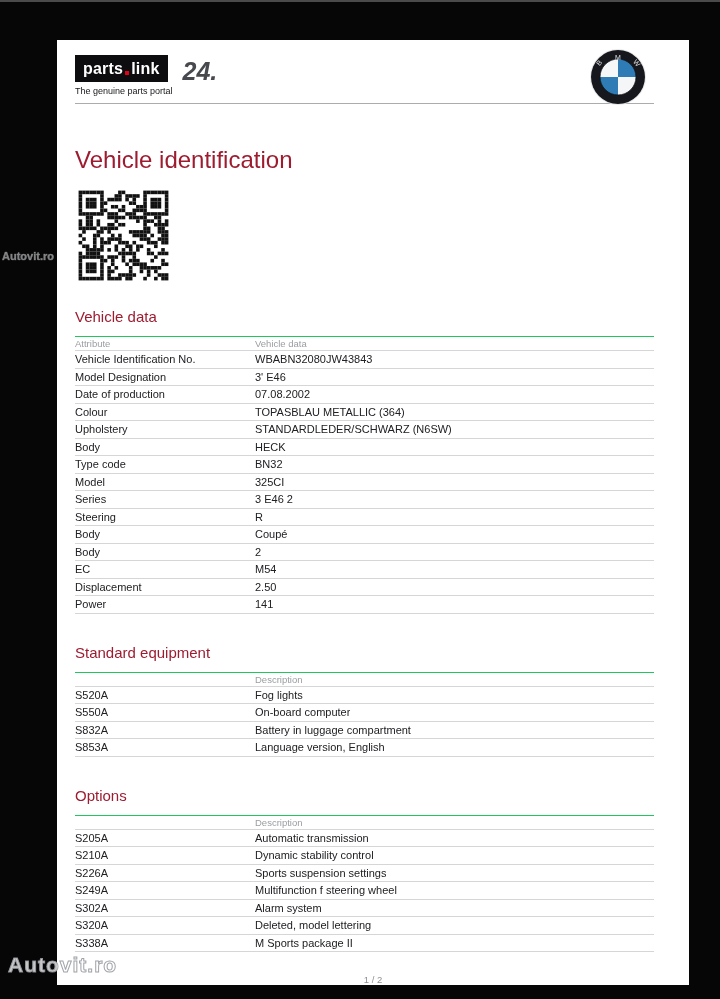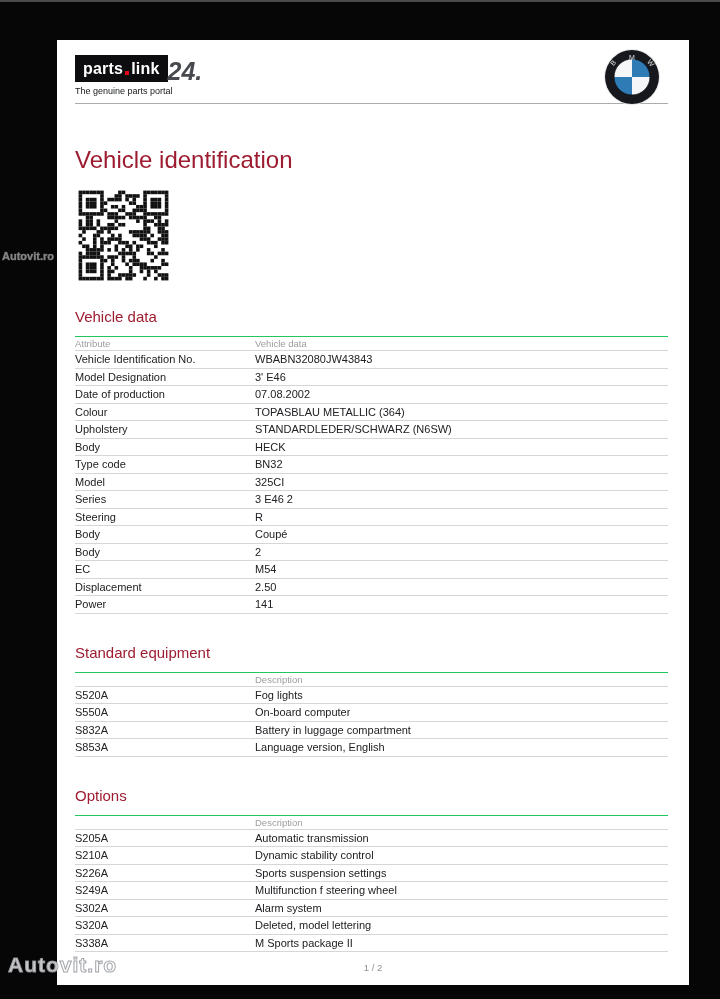--- a/index.html
+++ b/index.html
@@ -3,45 +3,45 @@
 <meta charset="utf-8">
 <style>
   *{margin:0;padding:0;box-sizing:border-box;}
   html,body{width:720px;height:999px;}
   body{
     background:#060606;position:relative;overflow:hidden;
     font-family:"Liberation Sans","DejaVu Sans",sans-serif;
   }
   .top-edge{position:absolute;top:0;left:0;right:0;height:2px;background:#4a4a4a;}
   .page{position:absolute;left:57px;top:40px;width:632px;height:945px;background:#ffffff;}
-  .content{position:relative;height:100%;padding:15px 21px 0 18px;}
+  .content{position:relative;height:100%;padding:15px 35px 0 18px;}
 
   
   .hdr{position:relative;}
   .logo-row{display:flex;align-items:flex-end;}
   .logo-box{background:#0d0d0f;color:#fff;display:flex;align-items:center;padding:0 8px;height:27px;}
   .logo-box .t{font-weight:bold;font-size:16px;letter-spacing:.2px;line-height:1;}
   .red-dot{width:4px;height:4px;background:var(--logo-dot-red,#e2001a);display:inline-block;margin:8px 2px 0 2px;}
-  .logo-24{font-style:italic;font-weight:bold;font-size:25px;color:#47494e;margin-left:0;line-height:.85;}
+  .logo-24{font-style:italic;font-weight:bold;font-size:25px;color:#47494e;margin-left:15px;line-height:.85;}
   .tagline{font-size:9px;color:#17181a;margin-top:4px;}
   .hdr-line{border-top:1px solid #aaadb0;margin-top:7px;}
   .bmw{position:absolute;right:8px;top:-6px;width:56px;height:56px;}
 
   
   .title{margin-top:44px;font-size:24px;font-weight:500;color:var(--accent-red,#9d1c30);line-height:23px;}
   .qr{margin-top:16px;width:97px;height:97px;display:block;}
   h2.sec{margin-top:24px;font-size:15px;font-weight:500;color:var(--accent-red,#9d1c30);line-height:18px;}
   h2.sec.gap{margin-top:30px;}
   .tbl{margin-top:10px;}
   .trow{display:flex;align-items:center;height:17.5px;border-bottom:1px solid #d6d6d6;font-size:11px;color:#202124;}
   .trow span{white-space:nowrap;overflow:hidden;}
   .trow span:first-child{width:180px;flex:none;}
   .trow.thead{height:15px;font-size:9.5px;color:#9a9da1;border-top:1px solid #22c55e;}
 
-  .footer{position:absolute;bottom:12px;left:0;width:100%;text-align:center;font-size:9.5px;color:#8e9094;}
+  .footer{position:absolute;bottom:0;left:0;width:100%;text-align:center;font-size:9.5px;color:#8e9094;}
 
   
   .wm{position:absolute;left:8px;top:953px;font-size:21px;font-weight:bold;letter-spacing:1px;
       color:rgba(255,255,255,.78);-webkit-text-stroke:1px rgba(150,153,158,.9);z-index:5;}
   .wm-frag{position:absolute;left:2px;top:250px;width:52px;overflow:hidden;white-space:nowrap;
       font-size:11px;font-weight:bold;color:rgba(255,255,255,.5);
       -webkit-text-stroke:.5px rgba(150,153,158,.55);z-index:5;}
 </style>
 </head>
 <body>

